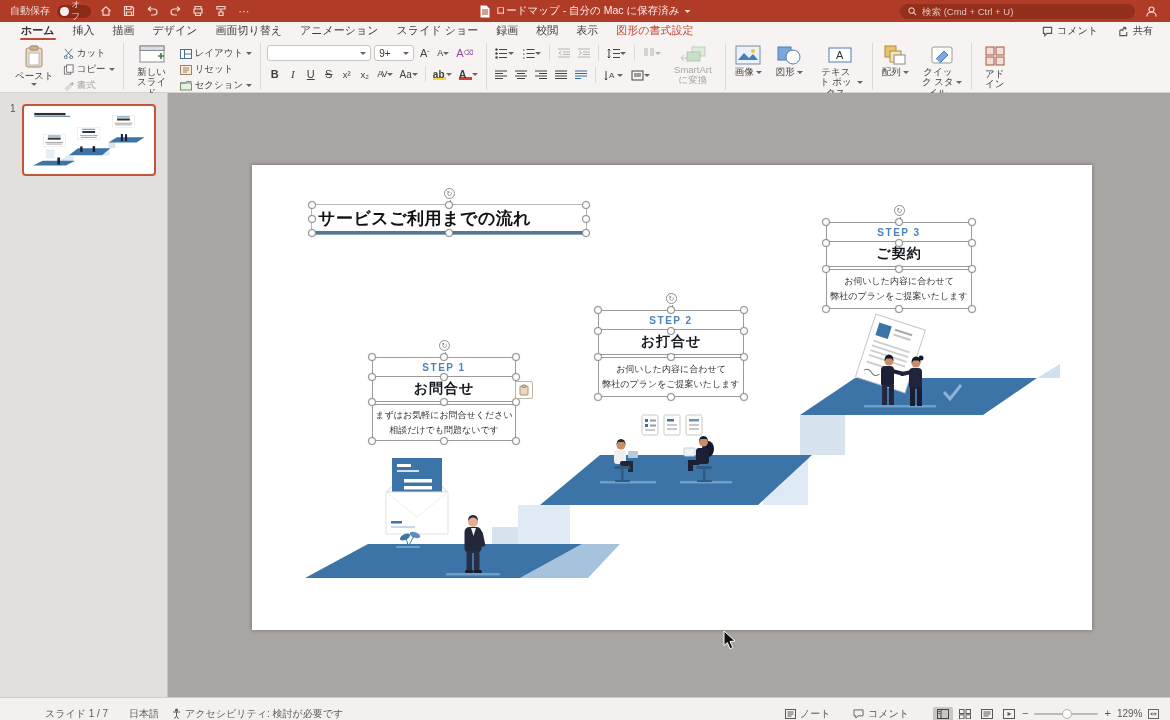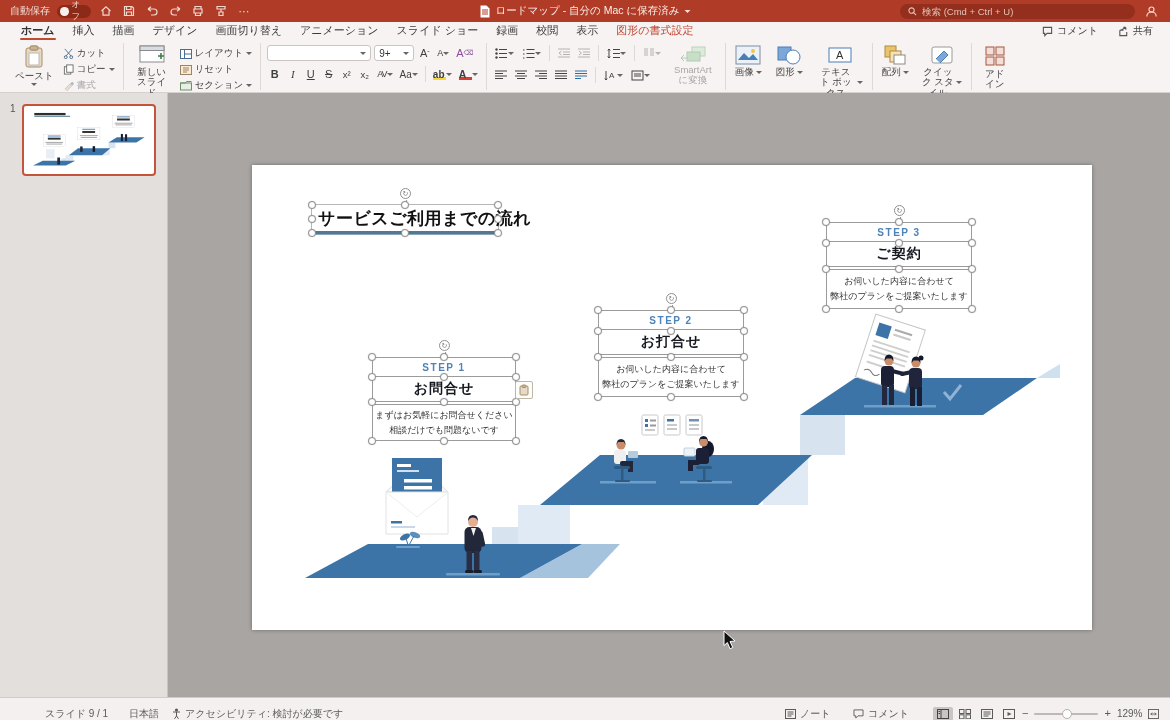--- a/index.html
+++ b/index.html
@@ -65,22 +65,22 @@
   .thumb { position:absolute; left:22px; top:11px; width:134px; height:72px; background:#fff;
     border:2px solid #c4553a; border-radius:4px; padding:1px; }
   .thumb svg { width:100%; height:100%; }
 
   
   .canvas { position:absolute; left:168px; top:93px; width:1002px; height:604px; background:#a8a5a3; }
   .slide { position:absolute; left:84px; top:72px; width:840px; height:465px; background:#fff;
     box-shadow:0 0 4px rgba(0,0,0,.35); }
   .illus { position:absolute; left:0; top:0; }
 
-  .titlebox { position:absolute; left:59px; top:39px; width:188px; height:30px;
-    border:1px solid #b7b7b7; background:#fff;text-align:center; }
+  .titlebox { position:absolute; left:59px; top:39px; width:276px; height:30px;
+    border:1px solid #b7b7b7; background:#fff; }
   .titlebox .ttl { font-size:17px; font-weight:bold; color:#111; letter-spacing:.5px;
     padding:2px 0 0 6px; white-space:nowrap; }
   .title-underline { position:absolute; left:-1px; right:-1px; bottom:-2px; height:4px;
     background:#54788f; border-bottom:1px solid #8aa6ba; }
 
   .stepbox { position:absolute; background:transparent; }
   .sb-label { height:20px; border:1px solid #9b9b9b; background:#fff; display:flex; align-items:center;
     justify-content:center; font-size:10px; font-weight:bold; color:#4d83b8; letter-spacing:1.5px; }
   .sb-head { height:26px; margin-top:-1px; border:1px solid #9b9b9b; background:#fff; display:flex;
     align-items:center; justify-content:center; font-size:14px; font-weight:bold; color:#15191f; letter-spacing:1px; }
@@ -746,21 +746,21 @@
         <div class="handle" style="left: calc(100% - 4px); top: calc(100% - 4px);"></div>
       </div>
   </div>
 </div>
 
 <svg class="cursor" width="14" height="20" viewBox="0 0 14 20">
   <path d="M1 1 L12 11 L7 11.5 L9.8 17.5 L7 18.8 L4.4 12.6 L1 15.5 Z" fill="#111" stroke="#fff" stroke-width="1"></path>
 </svg>
 
 <div class="statusbar">
-  <span class="sb-item" style="left:45px;">スライド 9 / 1</span>
+  <span class="sb-item" style="left:45px;">スライド 1 / 7</span>
   <span class="sb-item" style="left:129px;">日本語</span>
   <span class="sb-item" style="left:172px;">
     <svg width="9" height="11" viewBox="0 0 9 11">
         <circle cx="4.5" cy="2" r="1.6" fill="#5a5a5a"></circle>
         <path d="M1 4 h7 M4.5 4 v4 M4.5 8 L2.5 10.8 M4.5 8 L6.5 10.8" stroke="#5a5a5a" fill="none"></path>
       </svg>
     <span>アクセシビリティ: 検討が必要です</span>
   </span>
 
   <span class="sb-item" style="left:785px;">

